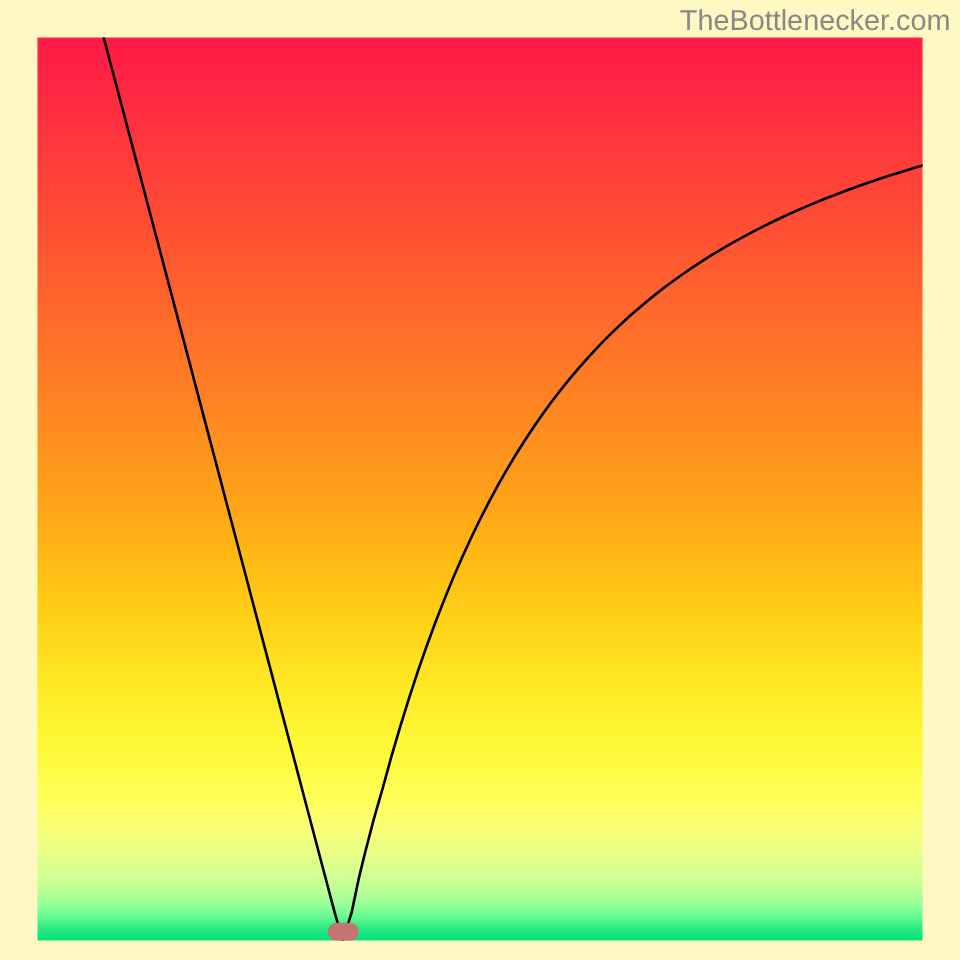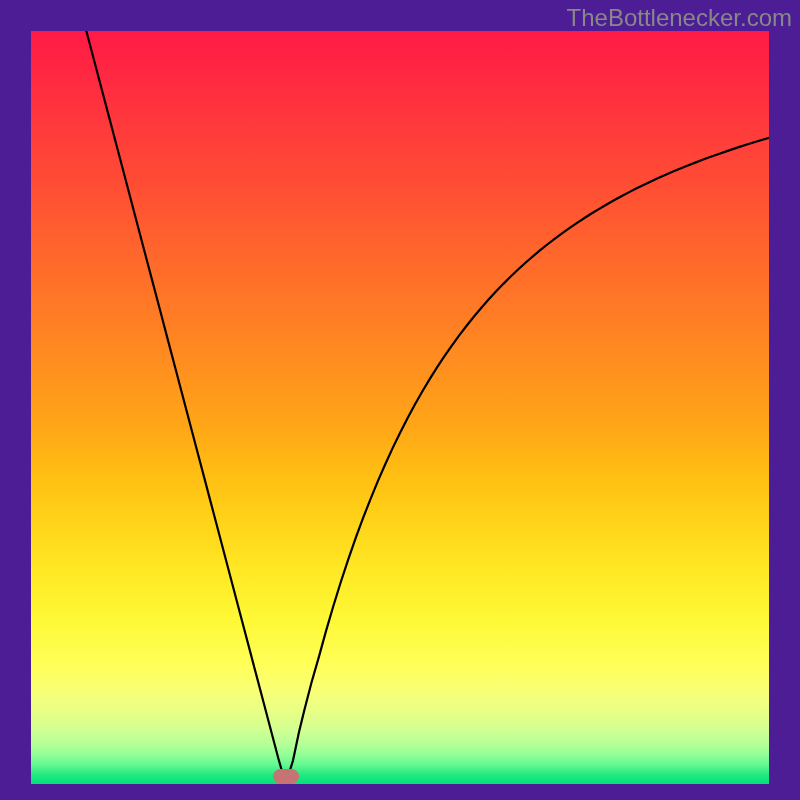--- a/index.html
+++ b/index.html
@@ -7,21 +7,21 @@
     padding: 0;
     width: 800px;
     height: 800px;
     background: #000000;
     overflow: hidden;
   }
   .canvas {
     position: relative;
     width: 800px;
     height: 800px;
-    background: #4c1d95;
+    background: #fef9c3;
   }
   .plot-area {
     position: absolute;
     left: 31px;
     top: 31px;
     width: 738px;
     height: 753px;
     overflow: hidden;
   }
   .gradient {

